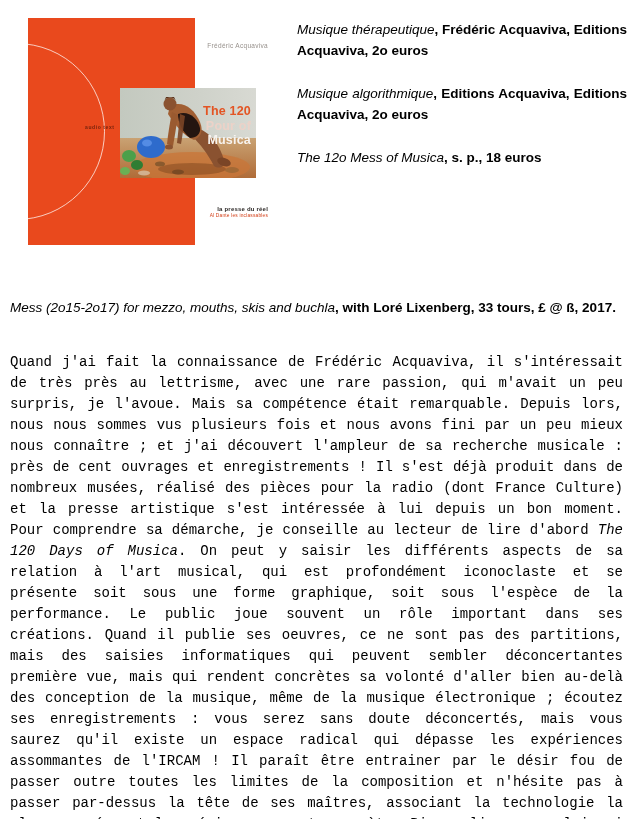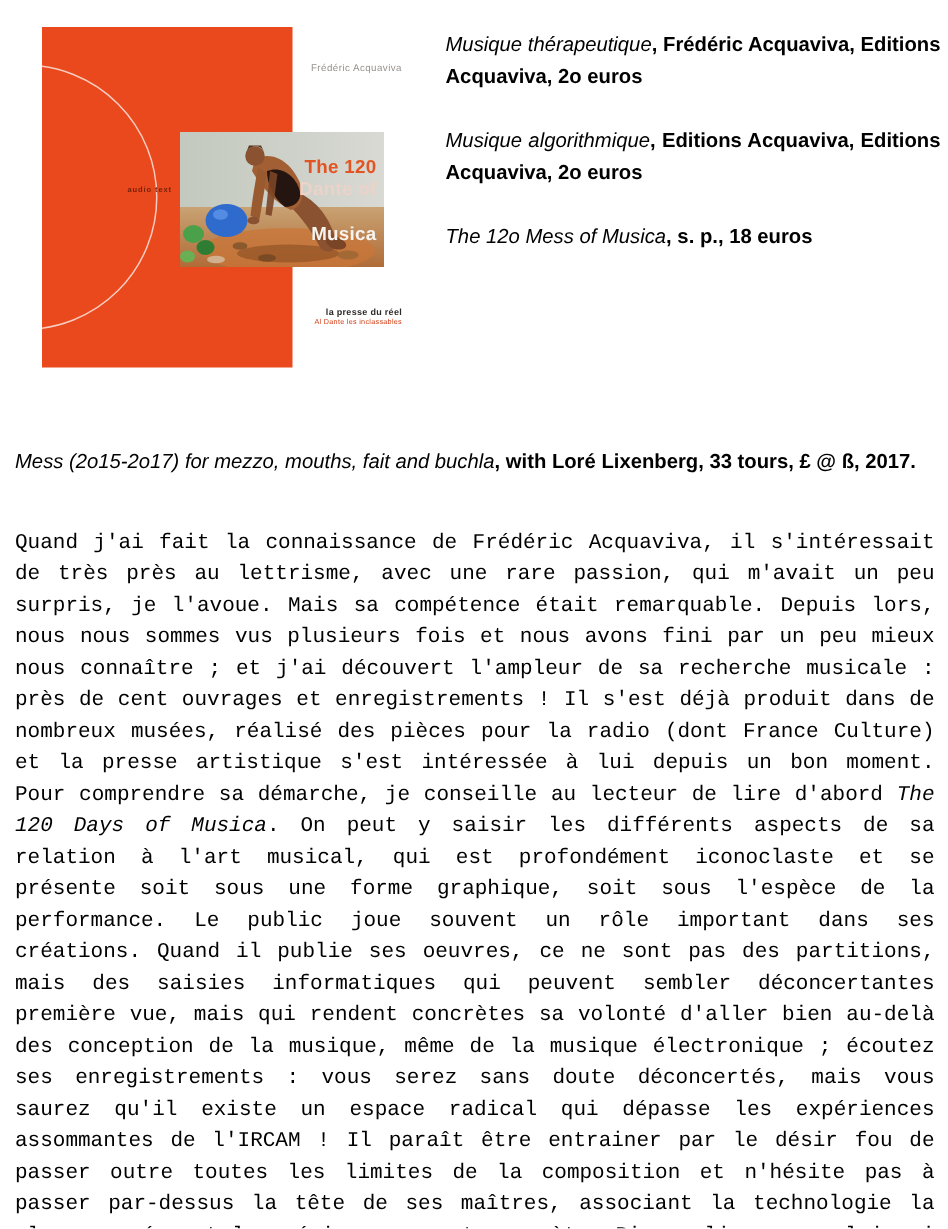--- a/index.html
+++ b/index.html
@@ -29,21 +29,21 @@
     overflow:hidden;
   }
   .cover-small svg{display:block;}
   .cover-small-title{
     position:absolute;right:5px;top:16px;z-index:2;
     text-align:right;font-weight:bold;font-size:12.5px;line-height:14.5px;
     letter-spacing:0.2px;
   }
   .ct-line1{color:#e35423;}
   .ct-line2{color:#ecd2c8;}
-  .ct-line3{color:#f7f3ef;margin-top:16px;}
+  .ct-line3{color:#f7f3ef;}
   .author-name{
     position:absolute;right:364px;top:42px;
     font-size:6.5px;color:#97918c;letter-spacing:0.3px;
   }
   .publisher{
     position:absolute;right:364px;top:206px;text-align:right;line-height:1.15;
   }
   .publisher-name{font-size:6px;color:#2e2a28;font-weight:bold;letter-spacing:0.2px;}
   .publisher-imprint{font-size:4.8px;color:#d23c14;letter-spacing:0.2px;}
   
@@ -112,34 +112,34 @@
       <path d="M50,18 C62,12 74,20 80,34 C84,44 80,50 74,52 C64,48 54,36 48,26 Z" fill="#a15f33"></path>
       <path d="M58,26 C68,22 78,30 80,40 C81,46 76,50 70,50 C62,44 58,34 58,26 Z" fill="#241510"></path>
       <circle cx="50" cy="16" r="6.5" fill="#8a5230"></circle>
       <path d="M44,14 A6.5,6.5 0 0 1 56,13 L54,9 L46,9 Z" fill="#5a3018"></path>
       <path d="M52,24 C50,34 48,46 47,56 L53,58 C55,47 57,34 58,27 Z" fill="#9a5a30"></path>
       <path d="M60,26 C59,36 58,46 57,55 L61,56 C63,46 64,34 65,28 Z" fill="#7c4526" opacity="0.9"></path>
       <ellipse cx="49" cy="59" rx="4" ry="2.5" fill="#8a5230"></ellipse>
     </svg>
     <div class="cover-small-title">
       <div class="ct-line1">The 120</div>
-      <div class="ct-line2">Dante of</div>
+      <div class="ct-line2">Pour of</div>
       <div class="ct-line3">Musica</div>
     </div>
   </div>
 
   <div class="author-name">Frédéric Acquaviva</div>
   <div class="publisher">
     <div class="publisher-name">la presse du réel</div>
     <div class="publisher-imprint">Al Dante les inclassables</div>
   </div>
 
   <div class="bibliography">
     <p class="bib-entry"><span class="seg-bi">Musique thérapeutique</span><span class="seg-b">, Frédéric Acquaviva, Editions Acquaviva, 2o euros</span></p>
     <p class="bib-entry"><span class="seg-bi">Musique algorithmique</span><span class="seg-b">, Editions Acquaviva, Editions Acquaviva, 2o euros</span></p>
     <p class="bib-entry"><span class="seg-bi">The 12o Mess of Musica</span><span class="seg-b">, s. p., 18 euros</span></p>
   </div>
 
-  <div class="mess-credit"><span class="seg-bi">Mess (2o15-2o17) for mezzo, mouths, fait and buchla</span><span class="seg-b">, with Loré Lixenberg, 33 tours, £ @ ß, 2017.</span></div>
+  <div class="mess-credit"><span class="seg-bi">Mess (2o15-2o17) for mezzo, mouths, skis and buchla</span><span class="seg-b">, with Loré Lixenberg, 33 tours, £ @ ß, 2017.</span></div>
 
   <div class="review-paragraph"><span>Quand j'ai fait la connaissance de Frédéric Acquaviva, il s'intéressait de très près au lettrisme, avec une rare passion, qui m'avait un peu surpris, je l'avoue. Mais sa compétence était remarquable. Depuis lors, nous nous sommes vus plusieurs fois et nous avons fini par un peu mieux nous connaître ; et j'ai découvert l'ampleur de sa recherche musicale : près de cent ouvrages et enregistrements ! Il s'est déjà produit dans de nombreux musées, réalisé des pièces pour la radio (dont France Culture) et la presse artistique s'est intéressée à lui depuis un bon moment. Pour comprendre sa démarche, je conseille au lecteur de lire d'abord </span><span class="seg-i">The 120 Days of Musica</span><span>. On peut y saisir les différents aspects de sa relation à l'art musical, qui est profondément iconoclaste et se présente soit sous une forme graphique, soit sous l'espèce de la performance. Le public joue souvent un rôle important dans ses créations. Quand il publie ses oeuvres, ce ne sont pas des partitions, mais des saisies informatiques qui peuvent sembler déconcertantes première vue, mais qui rendent concrètes sa volonté d'aller bien au-delà des conception de la musique, même de la musique électronique ; écoutez ses enregistrements : vous serez sans doute déconcertés, mais vous saurez qu'il existe un espace radical qui dépasse les expériences assommantes de l'IRCAM ! Il paraît être entrainer par le désir fou de passer outre toutes les limites de la composition et n'hésite pas à passer par-dessus la tête de ses maîtres, associant la technologie la plus avancées et la poésie sonore et concrète. Bien malin sera celui qui saura où cela va le conduire et nous conduire. Mais il est grand temps de le découvrir pour ne pas rater un moment peut-être clef de la réforme musicale de notre époque.</span></div>
 
 </div>
 
 </body></html>

